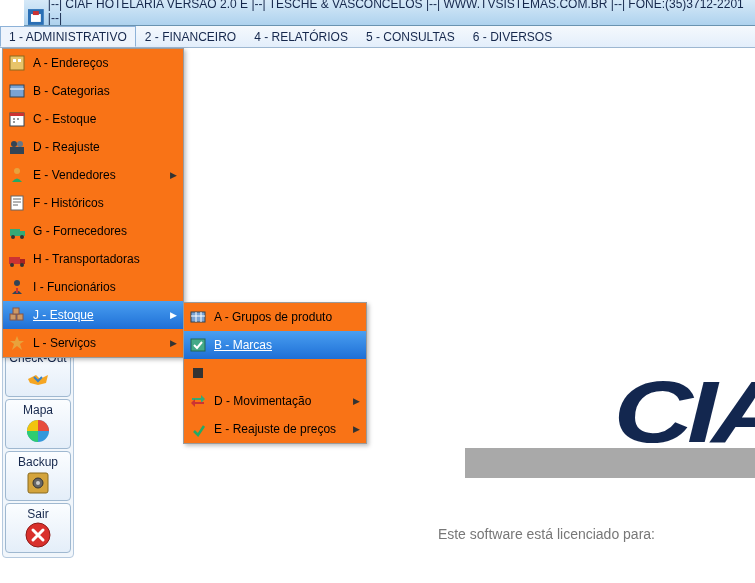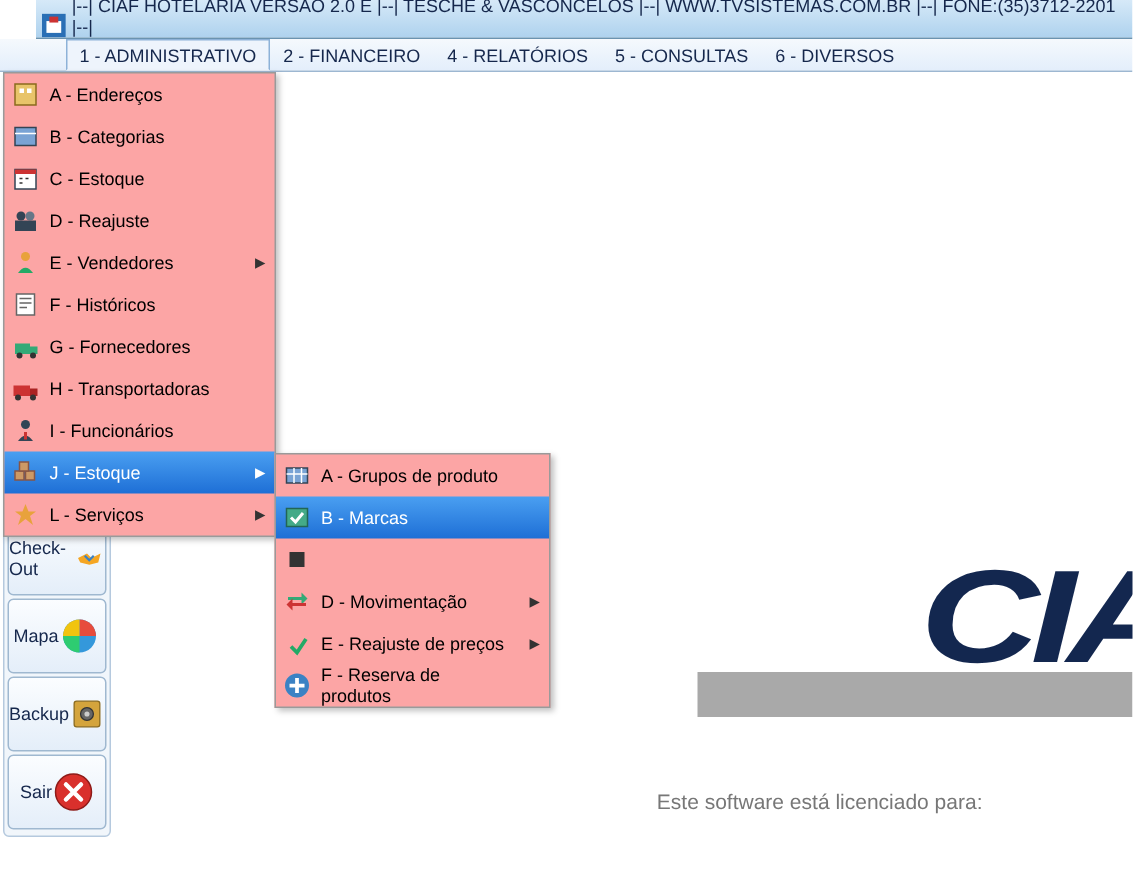--- a/index.html
+++ b/index.html
@@ -1,30 +1,30 @@
 <!DOCTYPE html>
 <html><head>
   <meta charset="utf-8">
   <style>
     * { margin: 0; padding: 0; box-sizing: border-box; font-family: Tahoma, sans-serif; font-size: 12px; }
     body { width: 755px; height: 583px; overflow: hidden; background: #fff; position: relative; }
     .title-bar { height: 26px; background: linear-gradient(#d6e9f8, #aed2ee); display: flex; align-items: flex-end; padding: 0 4px; border-bottom: 1px solid #6a93b0; margin-left: 24px; }
     .title-bar .app-icon { width: 16px; height: 16px; margin-right: 4px; }
     .title-text { color: #15274c; font-weight: normal; }
-    .menu-bar { height: 22px; background: linear-gradient(#f5f9fd, #e3eefb); border-bottom: 1px solid #9db7d1; display: flex; align-items: stretch; padding-left: 44px; }
+    .menu-bar { height: 22px; background: linear-gradient(#f5f9fd, #e3eefb); border-bottom: 1px solid #9db7d1; display: flex; align-items: stretch; }
     .menu-item { padding: 0 8px; display: flex; align-items: center; color: #15274c; cursor: default; border: 1px solid transparent; }
     .menu-item.open { background: #eef4fc; border: 1px solid #8db2d8; border-bottom: 1px solid #eef4fc; }
     .workspace { position: absolute; top: 48px; left: 0; right: 0; bottom: 0; background: #fff; }
     .left-toolbar { position: absolute; left: 2px; top: 296px; width: 72px; background: #f1f6fb; border: 1px solid #b5c9de; border-radius: 4px; padding: 2px; }
-    .tool-btn { width: 66px; height: 50px; border: 1px solid #9fb8d0; border-radius: 4px; background: linear-gradient(#fbfdff, #e4eef9); margin-bottom: 2px; display: flex; align-items: center; justify-content: center; font-size: 10px; color: #15274c; }
+    .tool-btn { width: 66px; height: 50px; border: 1px solid #9fb8d0; border-radius: 4px; background: linear-gradient(#fbfdff, #e4eef9); margin-bottom: 2px; display: flex; flex-direction: column; align-items: center; justify-content: center; font-size: 10px; color: #15274c; }
     .tool-btn .ico { width: 28px; height: 28px; }
-    .dropdown-menu { position: absolute; top: 0px; left: 2px; width: 182px; background: #fca5a5; border: 1px solid #9a9a9a; box-shadow: 2px 2px 4px rgba(0,0,0,.25); }
+    .dropdown-menu { position: absolute; top: 0px; left: 2px; width: 182px; background: #f97316; border: 1px solid #9a9a9a; box-shadow: 2px 2px 4px rgba(0,0,0,.25); }
     .dropdown-menu.sub { top: 254px; left: 183px; width: 184px; }
     .menu-row { height: 28px; display: flex; align-items: center; padding: 0 24px 0 4px; position: relative; color: #000; }
-    .menu-row.highlighted { background: linear-gradient(#4a9ff1, #1e6fd6); color: #fff; }
+    .menu-row.highlighted { background: linear-gradient(#4a9ff1, #1e6fd6); color: #fff; text-decoration: underline; }
     .menu-row .mi-icon { width: 20px; height: 20px; margin-right: 6px; flex-shrink: 0; }
     .menu-row .arrow { position: absolute; right: 6px; top: 50%; transform: translateY(-50%); font-size: 9px; color: #333; }
     .menu-row.highlighted .arrow { color: #fff; }
     .logo-area { position: absolute; right: -30px; top: 300px; }
     .logo-text { font-family: Arial, sans-serif; font-size: 110px; font-weight: 900; font-style: italic; color: #13274f; letter-spacing: -6px; transform: scaleY(0.8); }
     .logo-bar { position: absolute; right: 0; top: 400px; width: 290px; height: 30px; background: #a9a9a9; }
     .license-text { position: absolute; right: 100px; top: 478px; font-size: 14px; color: #777; }
   </style>
 </head>
 <body>
@@ -210,27 +210,20 @@
         <span>D - Movimentação</span>
         <span class="arrow">▶</span>
       </div>
       <div class="menu-row">
         <svg class="mi-icon" viewBox="0 0 20 20">
           <path d="M6 12 L10 16 L16 7" stroke="#2a6" stroke-width="2.5" fill="none"></path>
         </svg>
         <span>E - Reajuste de preços</span>
         <span class="arrow">▶</span>
       </div>
-      <div class="menu-row">
-        <svg class="mi-icon" viewBox="0 0 20 20">
-          <circle cx="10" cy="10" r="8" fill="#3b82c4"></circle>
-          <path d="M10 5 V15 M5 10 H15" stroke="#fff" stroke-width="2.5"></path>
-        </svg>
-        <span>F - Reserva de produtos</span>
-      </div>
     </div>
 
   <div class="logo-area">
     <div class="logo-text">CIA</div>
   </div>
   <div class="logo-bar"></div>
   <div class="license-text">Este software está licenciado para:</div>
 
 </div>
 

